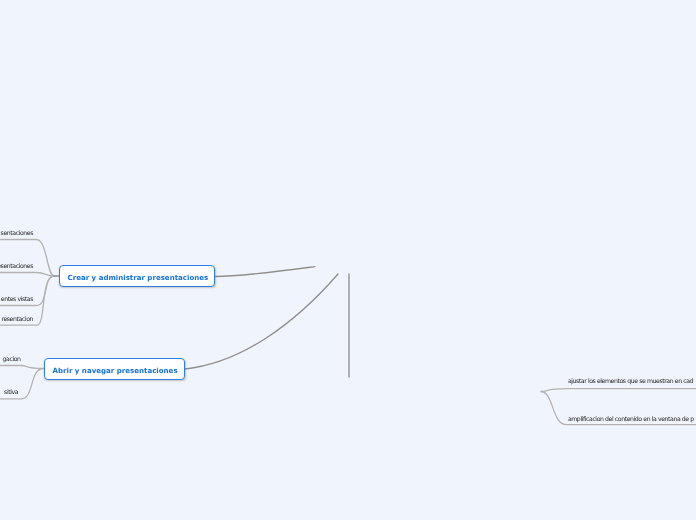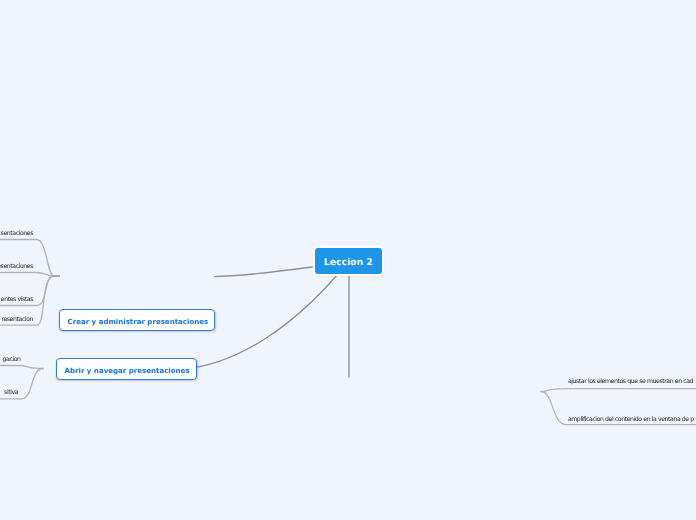--- a/index.html
+++ b/index.html
@@ -50,29 +50,26 @@
       <path d="M 541,391.5 C 553.5,391.5 552,424.6 566,424.6 L 696,424.6"></path>
     </g>
     <g fill="none" stroke="#8e8e8e" stroke-width="1.35" stroke-linecap="round">
       <path d="M 54,276 L 59.5,276"></path>
       <path d="M 215,276.5 C 245,276.5 314,266.6 315,266.6"></path>
       <path d="M 185,369 C 241,363.2 294.7,323.8 338,274"></path>
       <path d="M 349,274 L 349,377"></path>
     </g>
   </svg>
 
-  <div class="node root-node" style="left:315px;top:248px;width:67px;height:26px;">
-    <span>Leccion 2</span>
-  </div>
 
-  <div class="node box-node" style="left:59px;top:265px;width:156px;height:22px;margin-top:44px;">
+  <div class="node box-node" style="left:59px;top:265px;width:156px;height:22px;">
     <span>Crear y administrar presentaciones</span>
   </div>
 
-  <div class="node box-node" style="left:44px;top:358px;width:141px;height:22px;margin-left:12px;">
+  <div class="node box-node" style="left:44px;top:358px;width:141px;height:22px;">
     <span>Abrir y navegar presentaciones</span>
   </div>
 
 
   <div class="leaf r" style="left:-59px;top:231px;width:92px;"><span>sentaciones</span></div>
   <div class="leaf r" style="left:-59px;top:264px;width:92px;"><span>esentaciones</span></div>
   <div class="leaf r" style="left:-59px;top:297px;width:92px;"><span>entes vistas</span></div>
   <div class="leaf r" style="left:-59px;top:316.5px;width:92px;"><span>resentacion</span></div>
   <div class="leaf r" style="left:-57.4px;top:356.5px;width:78px;"><span>gacion</span></div>
   <div class="leaf r" style="left:-59.9px;top:389.5px;width:78px;"><span>sitiva</span></div>

